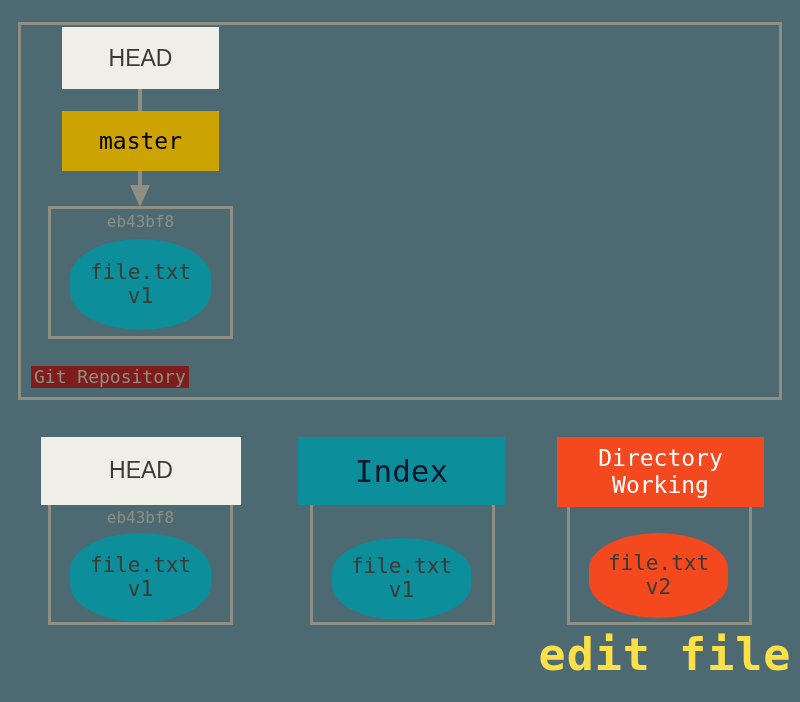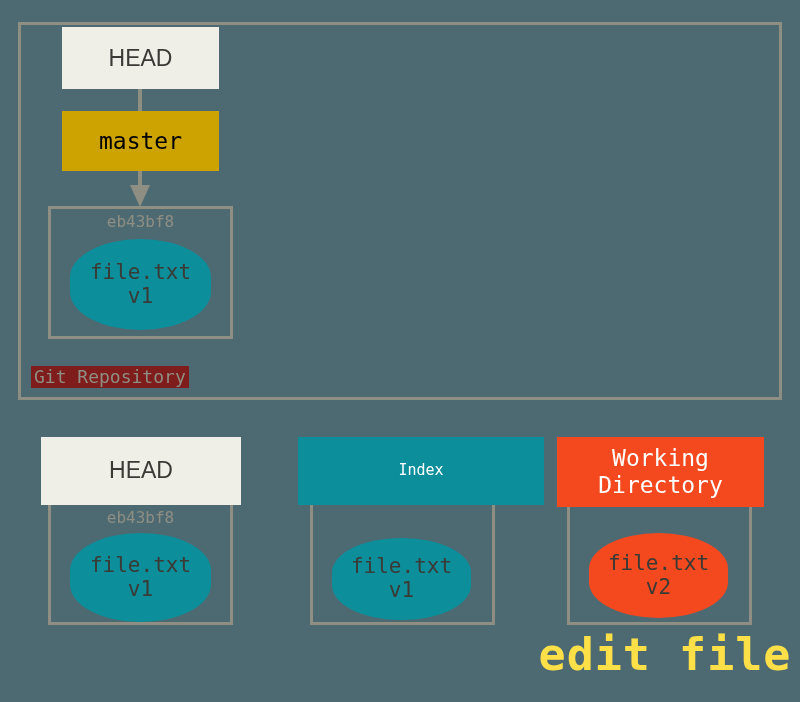--- a/index.html
+++ b/index.html
@@ -78,22 +78,22 @@
 
   .hdr{position:absolute;box-sizing:border-box;display:flex;
     align-items:center;justify-content:center;text-align:center;
     line-height:1.18;}
   .hdr-head{
     left:41px;top:437px;width:200px;height:68px;
     background:#f0efe7;color:#3a3a36;
     font-family:"Liberation Sans",sans-serif;font-size:23px;
   }
   .hdr-index{
-    left:298px;top:437px;width:246px;height:68px;
-    background:#0d8e9b;color:#ffffff;font-size:15px;
+    left:298px;top:437px;width:207px;height:68px;
+    background:#0d8e9b;color:#0f172a;font-size:31px;
     font-family:"DejaVu Sans Mono",monospace;
   }
   .hdr-work{
     left:557px;top:437px;width:207px;height:70px;
     background:#f4491f;color:#ffffff;font-size:23px;
     font-family:"DejaVu Sans Mono",monospace;
   }
 
   .hash-bottom{
     position:absolute;left:48px;top:508px;width:185px;text-align:center;
@@ -155,22 +155,22 @@
     <span>Index</span>
   </div>
   <div class="blob blob-index-b">
     <span>file.txt</span>
     <span>v1</span>
   </div>
 
   <div class="col-frame f-work"></div>
   <div class="hdr hdr-work">
     <div>
+      <div>Directory</div>
       <div>Working</div>
-      <div>Directory</div>
     </div>
   </div>
   <div class="blob blob-work-b">
     <span>file.txt</span>
     <span>v2</span>
   </div>
 
   <div class="edit-caption">edit file</div>
 
 </div>

